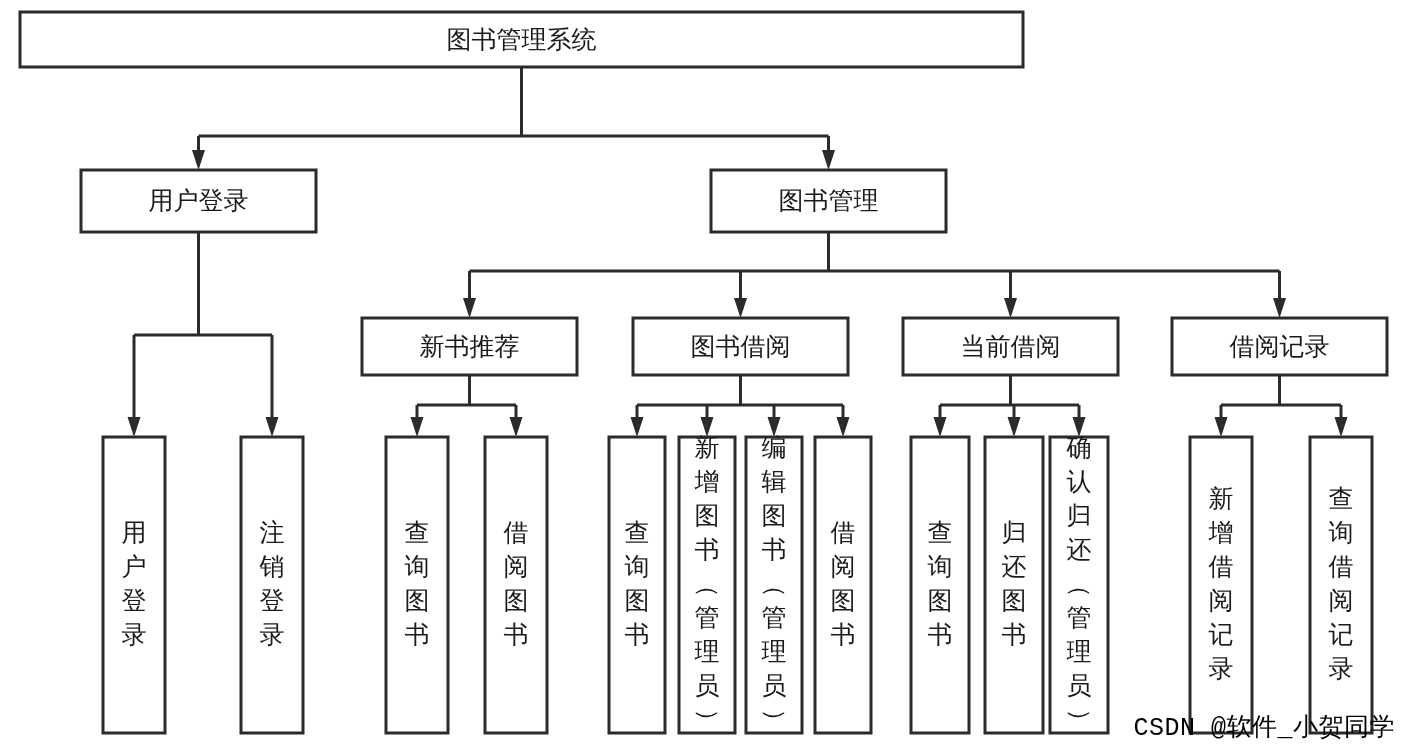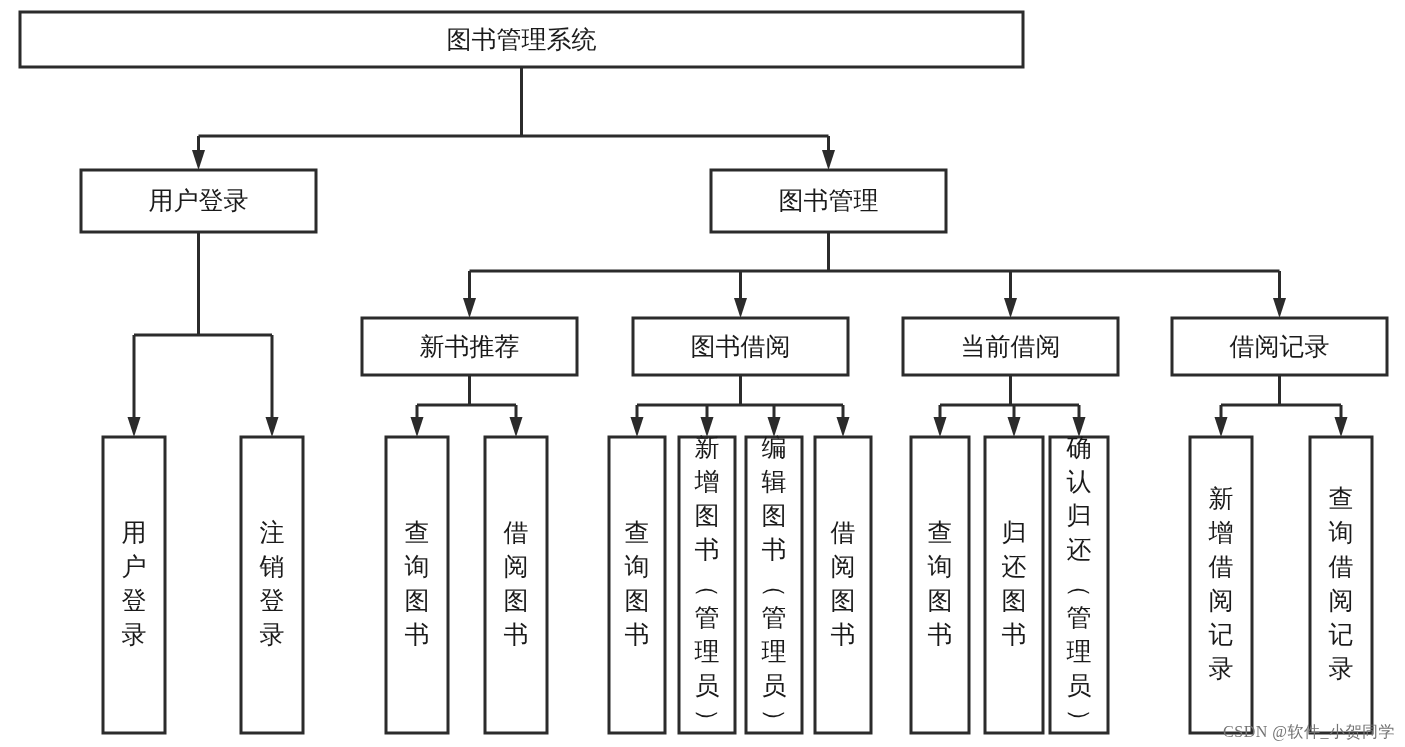--- a/index.html
+++ b/index.html
@@ -32,23 +32,23 @@
     text-anchor:middle;
     dominant-baseline:middle;
   }
   .label-h{font-size:25px;}
   .label-v{font-size:25px;}
 
   .watermark{
     position:absolute;
     right:10px;
     bottom:4px;
-    font-size:16px;
-    color:#737373;
-    font-family:Liberation Serif, serif;
+    font-size:25px;
+    color:#000000;
+    font-family:Liberation Mono, monospace;
     white-space:nowrap;
     letter-spacing:0.5px;
     pointer-events:none;
   }
 </style>
 </head>
 <body>
 
 <div id="diagram-root">
   <svg id="tree" viewBox="0 0 1405 747">

